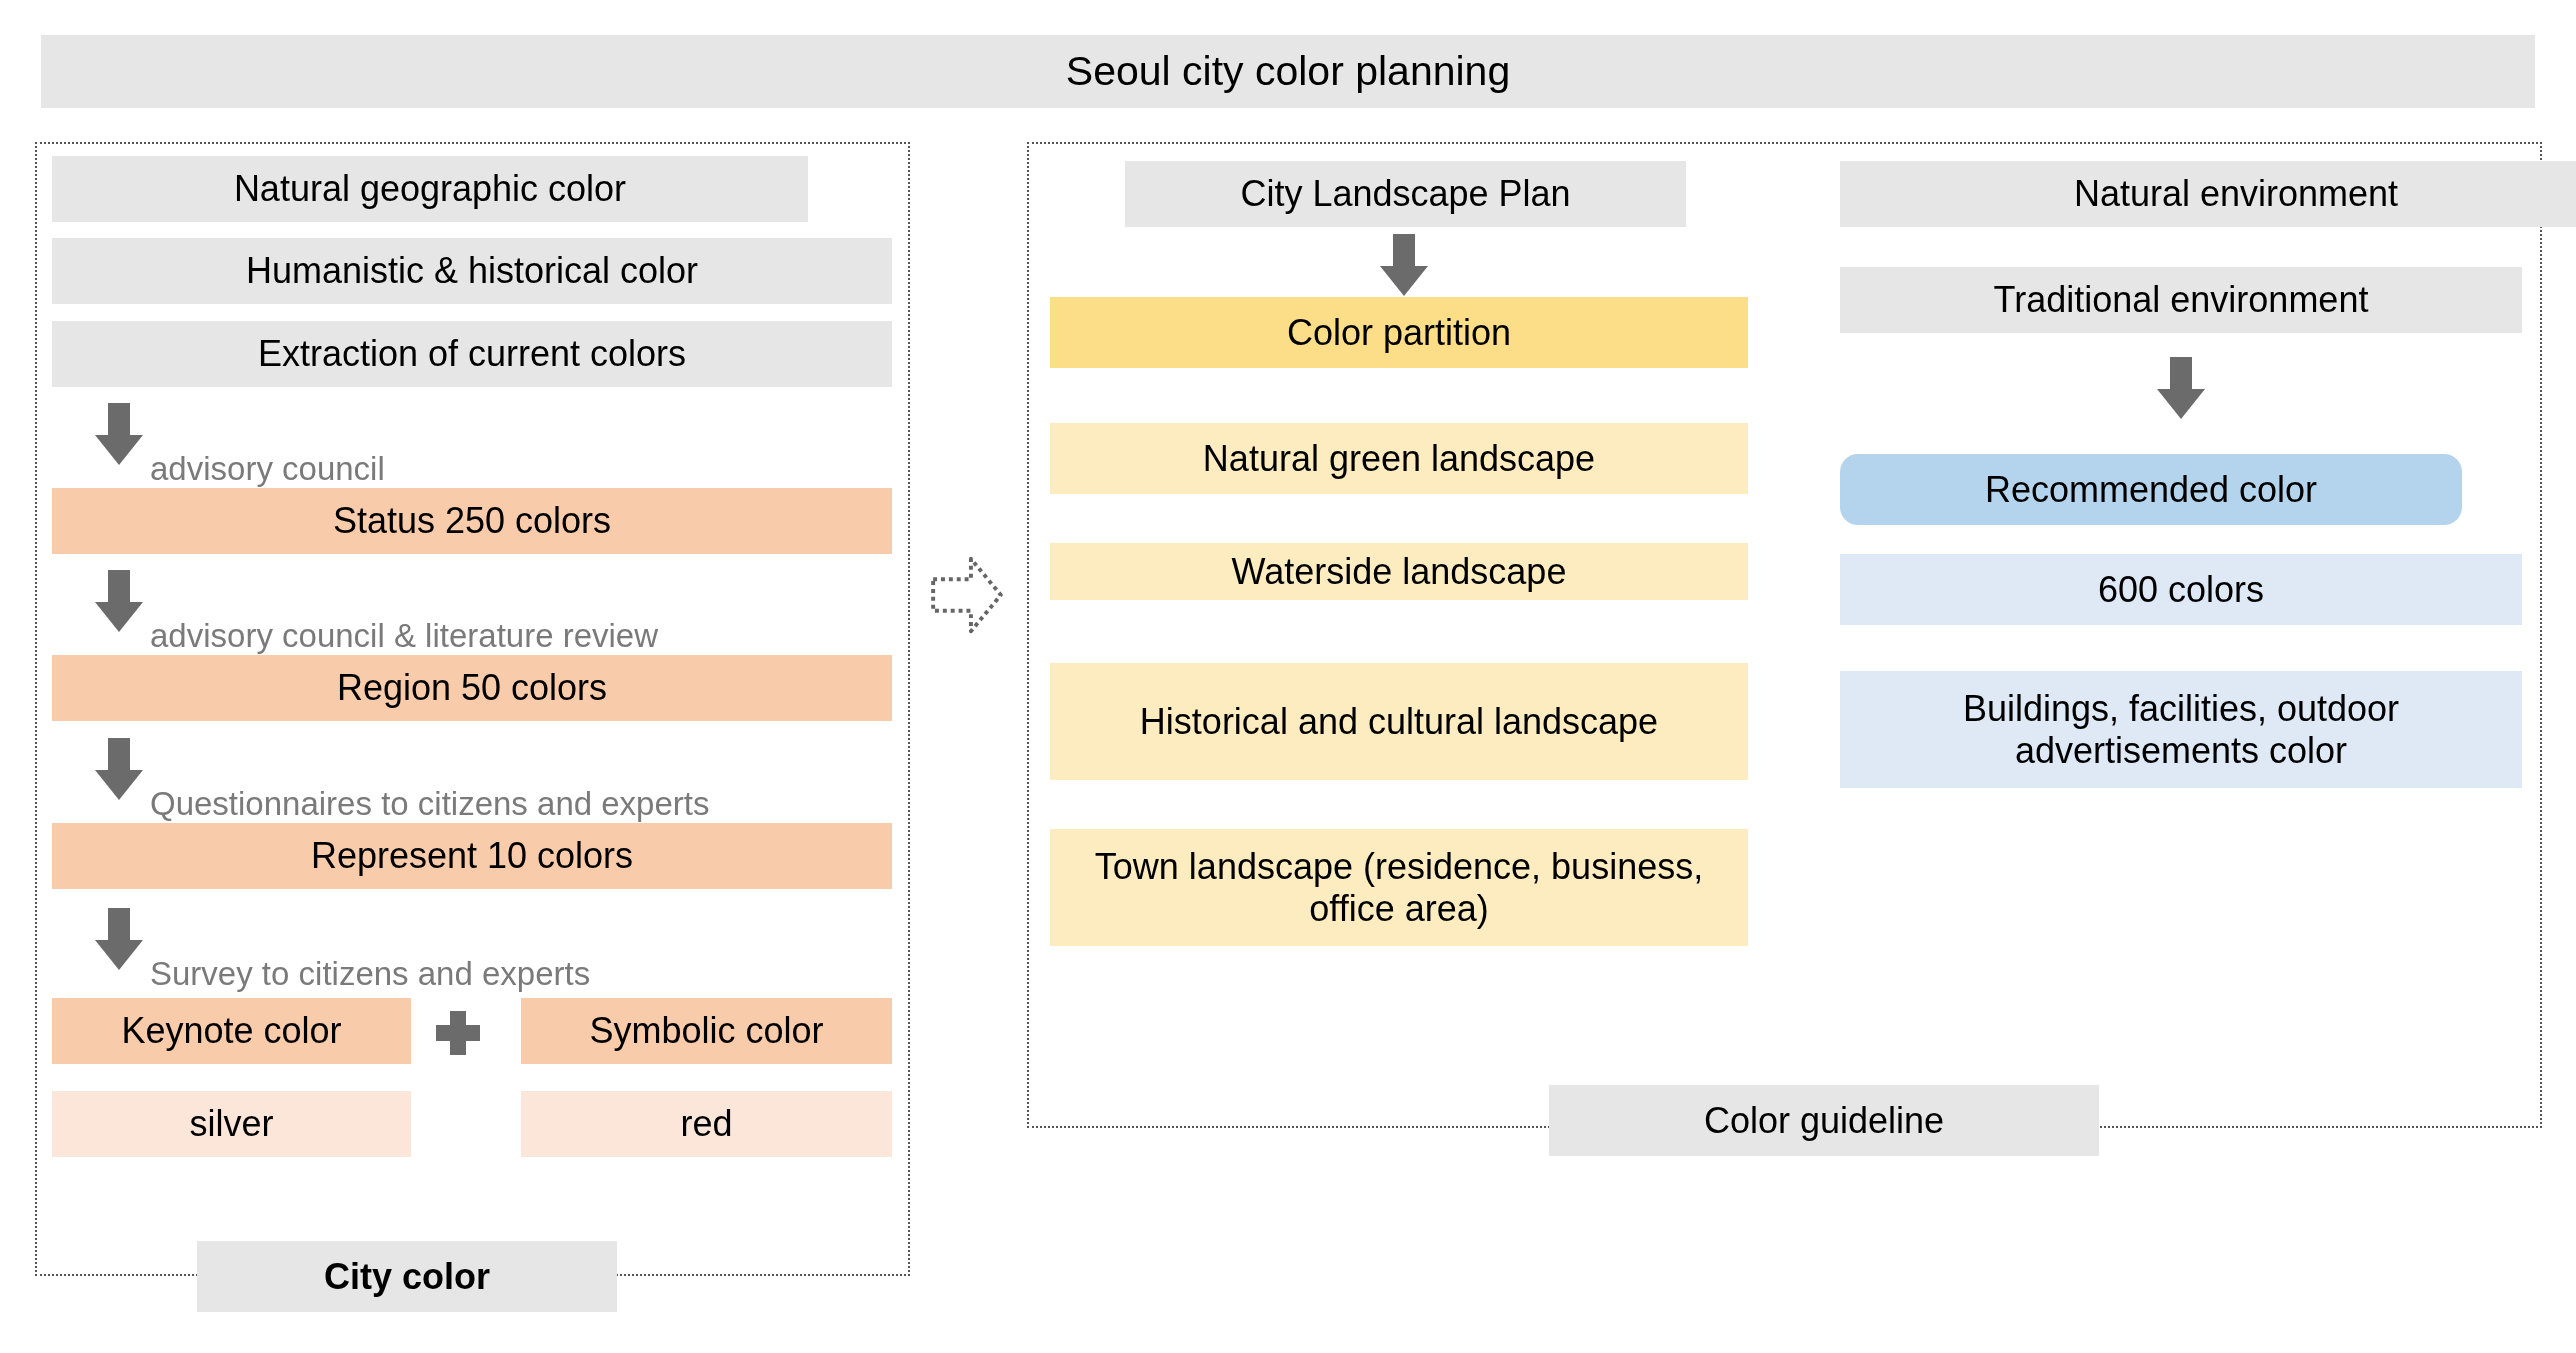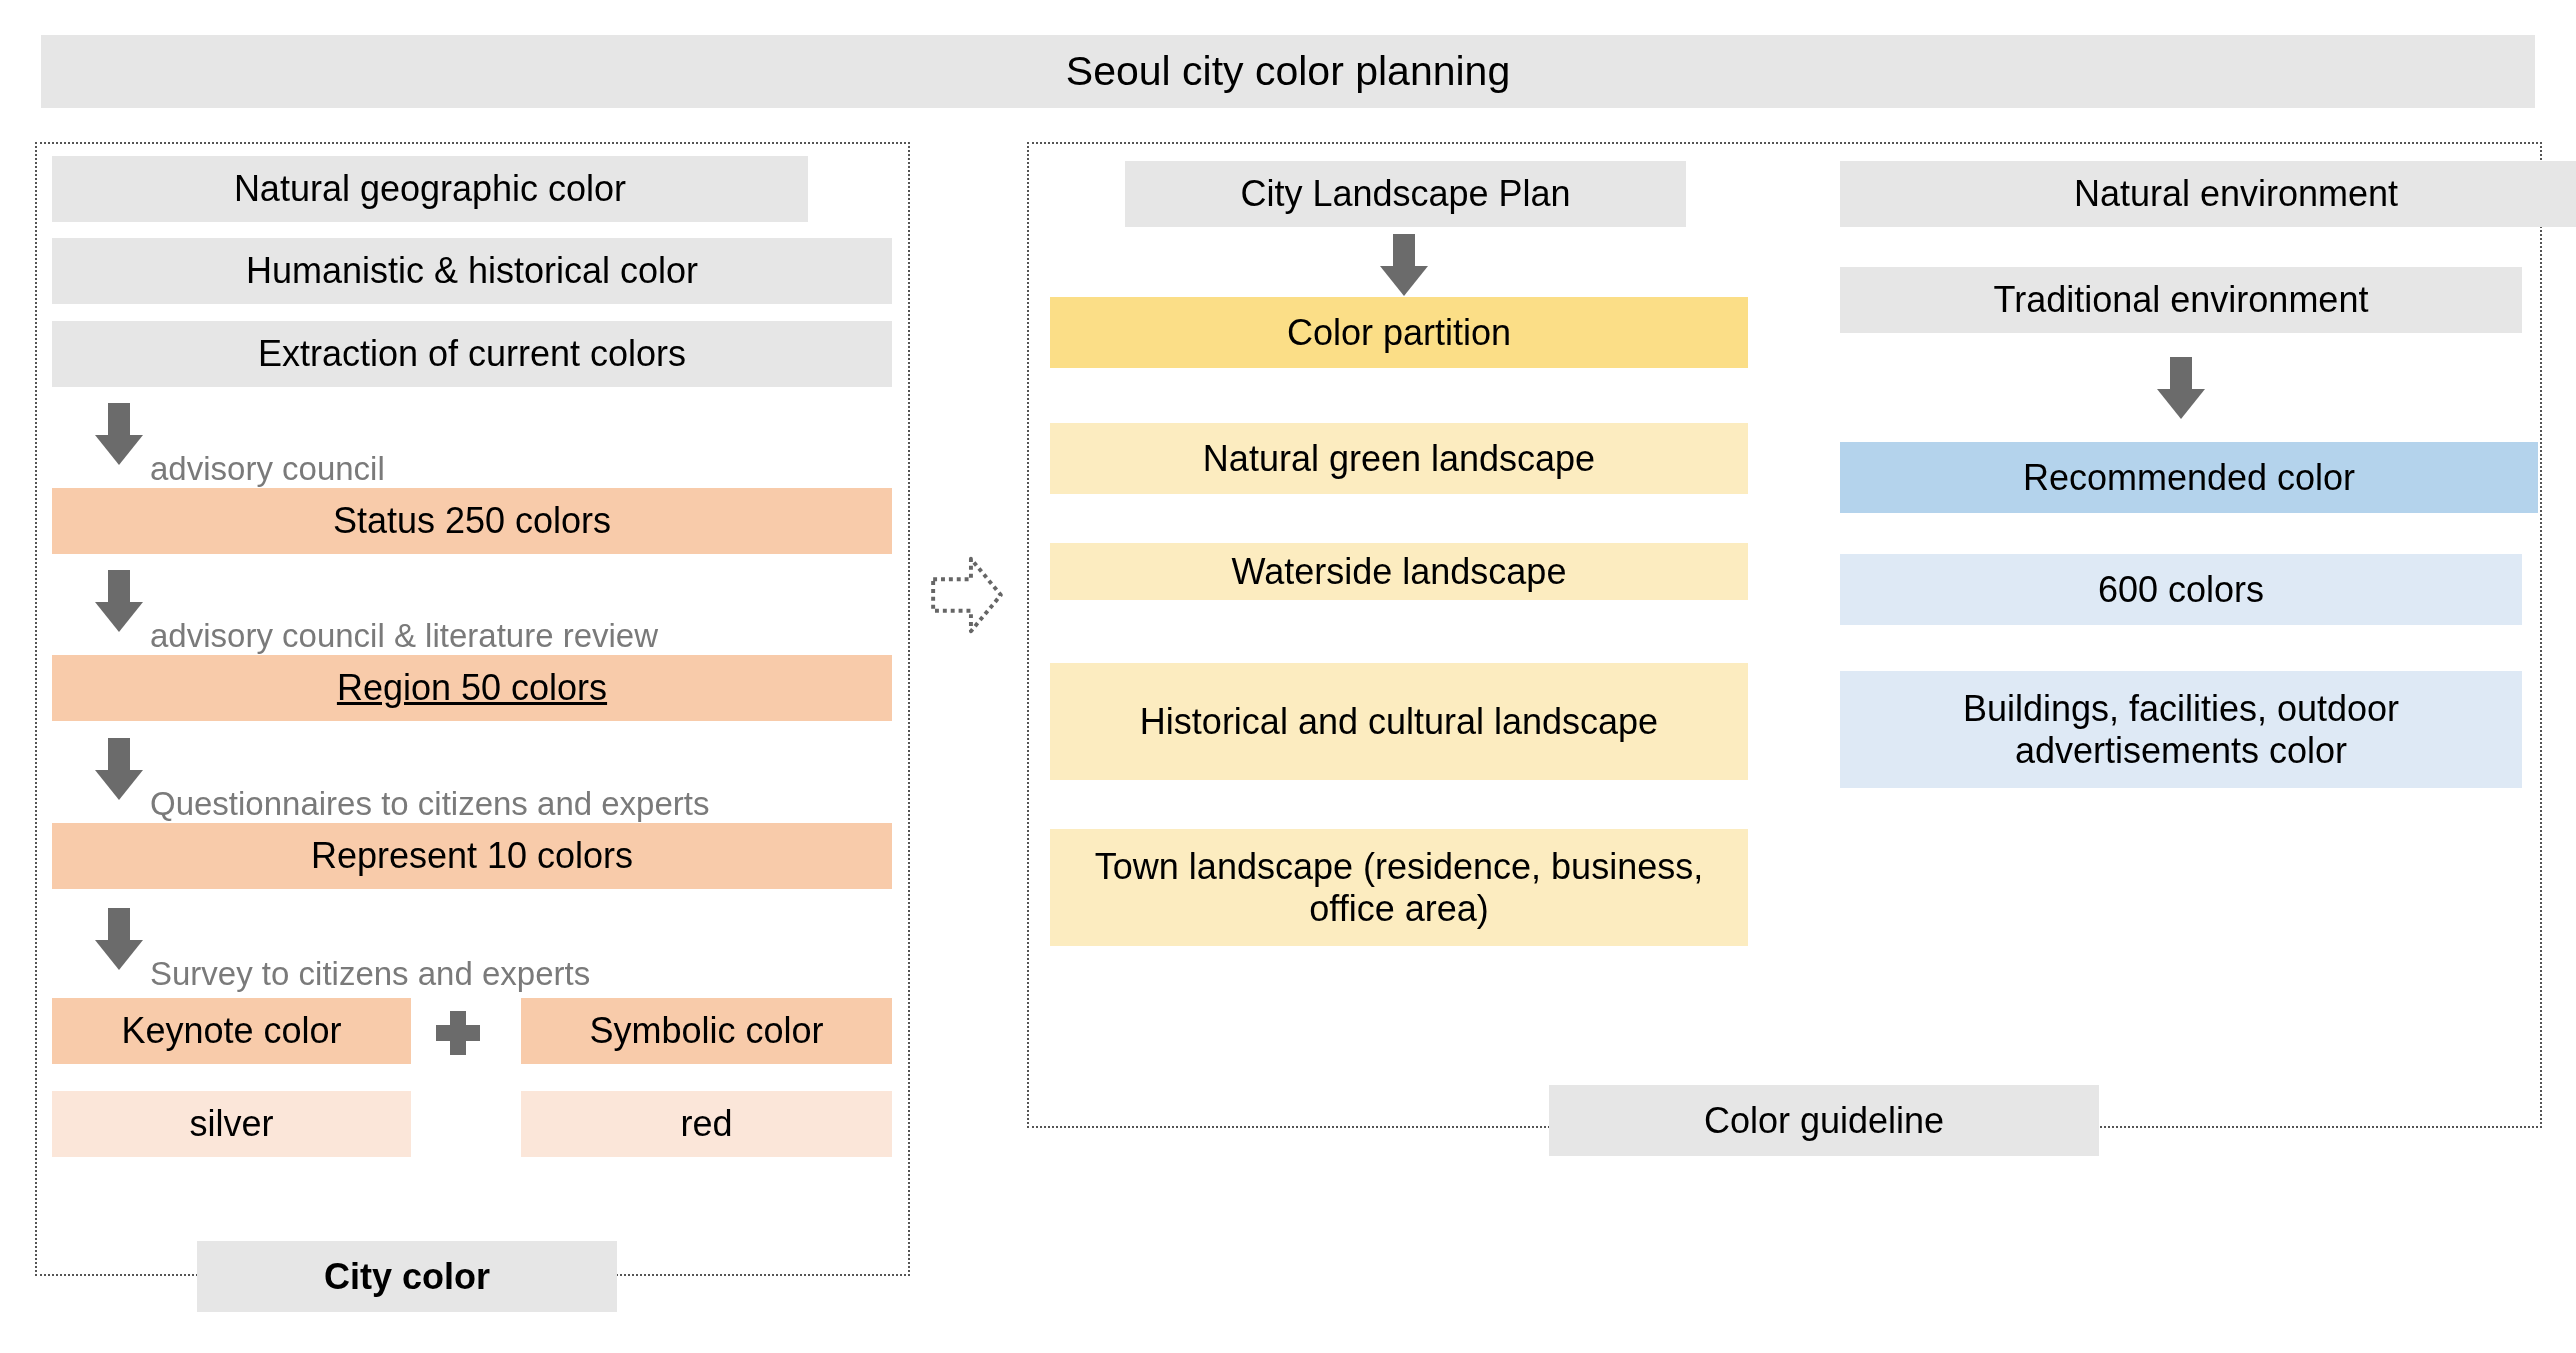--- a/index.html
+++ b/index.html
@@ -94,21 +94,21 @@
 <div class="step-label" style="left:150px;top:452px;">advisory council</div>
 
 <div class="abs box peach" style="left:52px;top:488px;width:840px;height:66px;">Status 250 colors</div>
 
 <div class="arrow-down" style="left:95px;top:570px;">
   <div class="shaft"></div>
     <div class="head"></div>
 </div>
 <div class="step-label" style="left:150px;top:619px;">advisory council &amp; literature review</div>
 
-<div class="abs box peach" style="left:52px;top:655px;width:840px;height:66px;text-decoration:underline;">Region 50 colors</div>
+<div class="abs box peach" style="left:52px;top:655px;width:840px;height:66px;">Region 50 colors</div>
 
 <div class="arrow-down" style="left:95px;top:738px;">
   <div class="shaft"></div>
     <div class="head"></div>
 </div>
 <div class="step-label" style="left:150px;top:787px;">Questionnaires to citizens and experts</div>
 
 <div class="abs box peach" style="left:52px;top:823px;width:840px;height:66px;">Represent 10 colors</div>
 
 <div class="arrow-down" style="left:95px;top:908px;">
@@ -156,20 +156,20 @@
 
 <div class="abs box gray" style="left:1840px;top:161px;width:752px;height:66px;padding-left:40px;">Natural environment</div>
 
 <div class="abs box gray" style="left:1840px;top:267px;width:682px;height:66px;">Traditional environment</div>
 
 <div class="arrow-down" style="left:2157px;top:357px;">
   <div class="shaft"></div>
     <div class="head"></div>
 </div>
 
-<div class="abs box blue-strong" style="left:1840px;top:442px;width:698px;height:71px;">Recommended color</div>
+<div class="abs box blue-strong" style="left:1840px;top:454px;width:622px;height:71px;border-radius:18px;">Recommended color</div>
 
 <div class="abs box blue-light" style="left:1840px;top:554px;width:682px;height:71px;">600 colors</div>
 
 <div class="abs box blue-light" style="left:1840px;top:671px;width:682px;height:117px;padding:0 32px;">Buildings, facilities, outdoor advertisements color</div>
 
 <div class="abs box gray" style="left:1549px;top:1085px;width:550px;height:71px;">Color guideline</div>
 
 
 </body></html>

